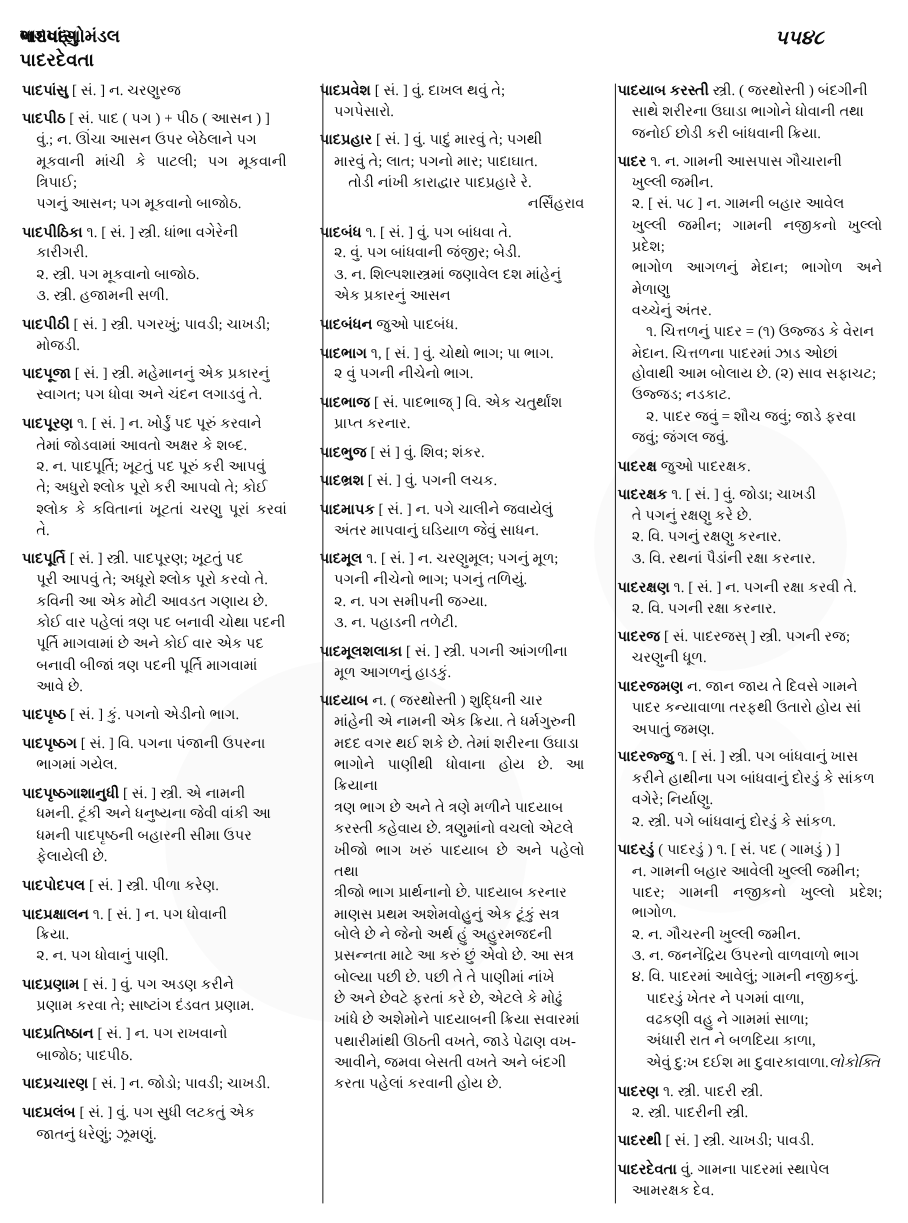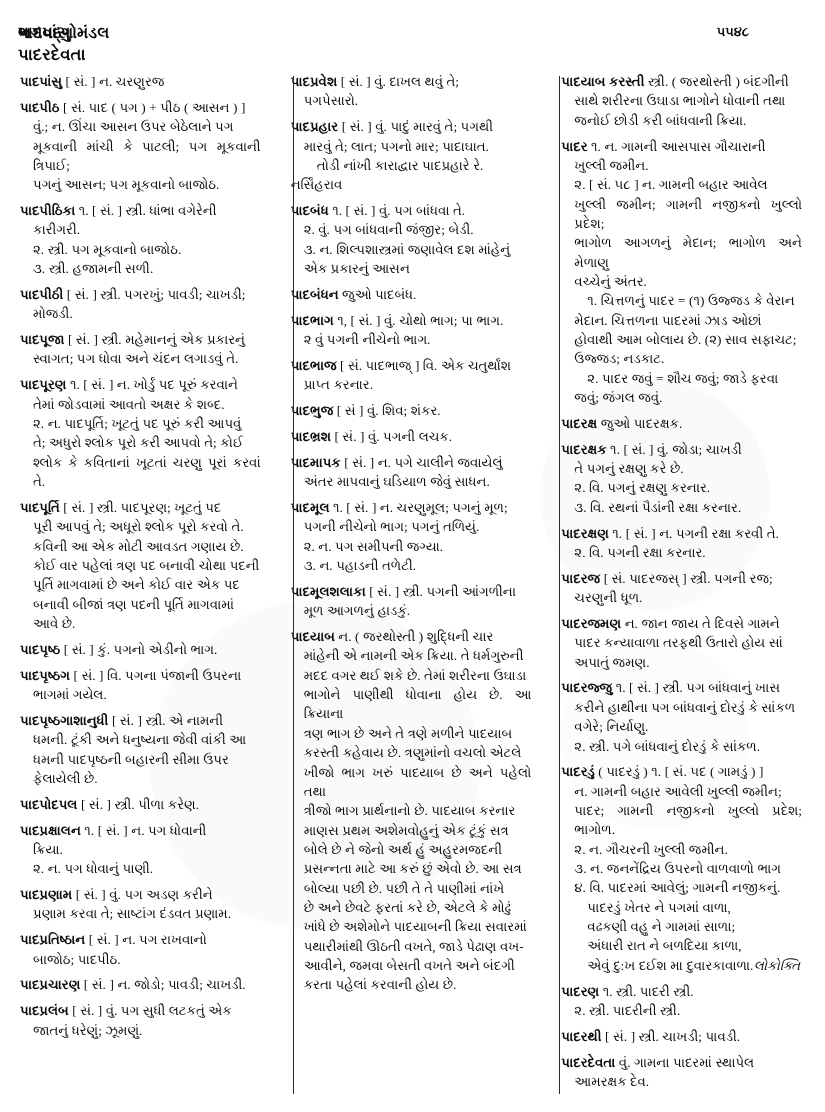--- a/index.html
+++ b/index.html
@@ -58,22 +58,23 @@
     right: 0;
     top: 2px;
     text-align: left;
     font-size: 16px;
     font-weight: bold;
   }
   .hdr-right {
     position: absolute;
     right: 0;
     top: 2px;
-    font-size: 13px;
+    font-size: 18px;
     font-weight: bold;
+    font-style: italic;
   }
 
   
   .columns {
     position: absolute;
     left: 14px;
     top: 72px;
     width: 797px;
     height: 1030px;
     display: flex;
@@ -212,21 +213,21 @@
       </div>
     <div class="col" id="col-1">
         <div class="entry">
           <span class="ln"><span class="hw">પાદપ્રવેશ</span> [ સં. ] વું. દાખલ થવું તે;</span>
           <span class="ln ind1">પગપેસારો.</span>
         </div>
         <div class="entry">
           <span class="ln"><span class="hw">પાદપ્રહાર</span> [ સં. ] વું. પાદું મારવું તે; પગથી</span>
           <span class="ln ind1">મારવું તે; લાત; પગનો માર; પાદાઘાત.</span>
           <span class="ln ind2">તોડી નાંખી કારાદ્વાર પાદપ્રહારે રે.</span>
-          <span class="ln" style="text-align: left;">નર્સિંહરાવ</span>
+          <span class="ln" style="text-align: right;">નર્સિંહરાવ</span>
         </div>
         <div class="entry">
           <span class="ln"><span class="hw">પાદબંધ</span> ૧. [ સં. ] વું. પગ બાંધવા તે.</span>
           <span class="ln ind1">૨. વું. પગ બાંધવાની જંજીર; બેડી.</span>
           <span class="ln ind1">૩. ન. શિલ્પશાસ્ત્રમાં જણાવેલ દશ માંહેનું</span>
           <span class="ln ind1">એક પ્રકારનું આસન</span>
         </div>
         <div class="entry">
           <span class="ln"><span class="hw">પાદબંધન</span> જુઓ પાદબંધ.</span>
         </div>

